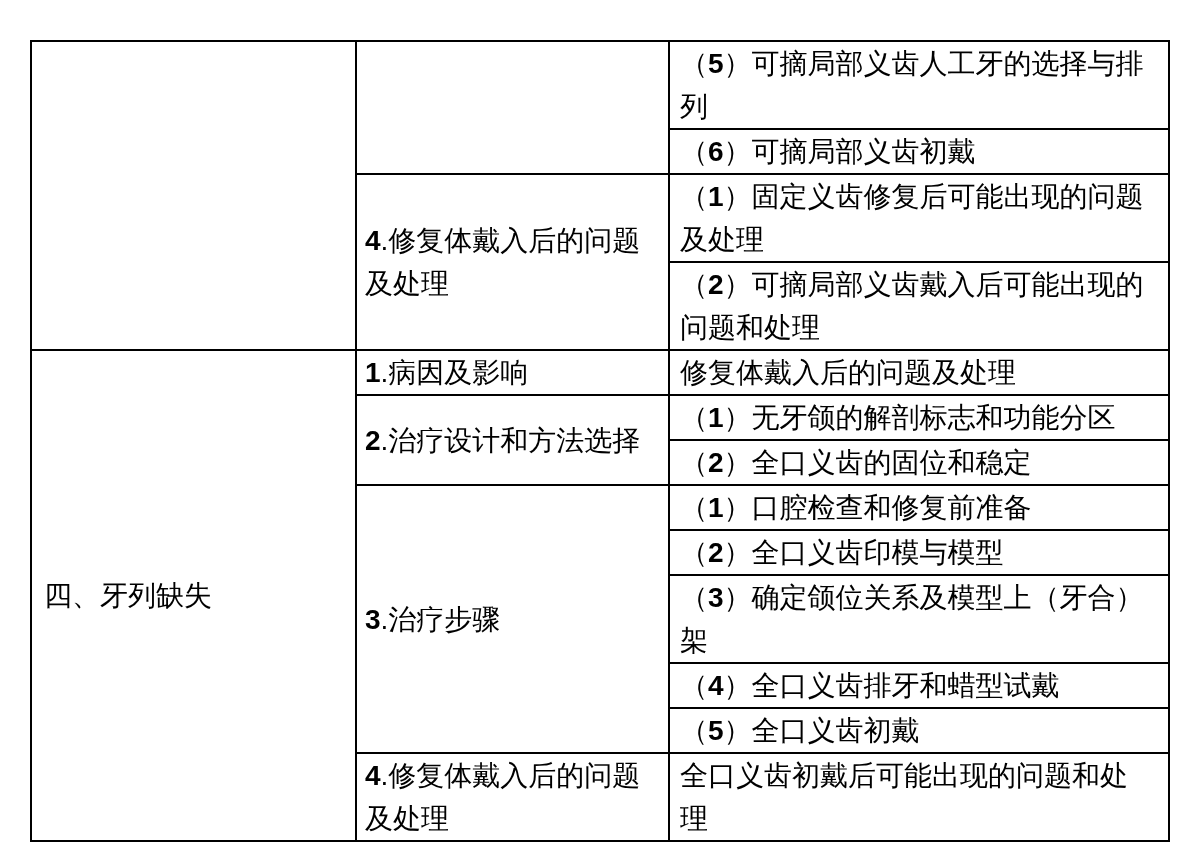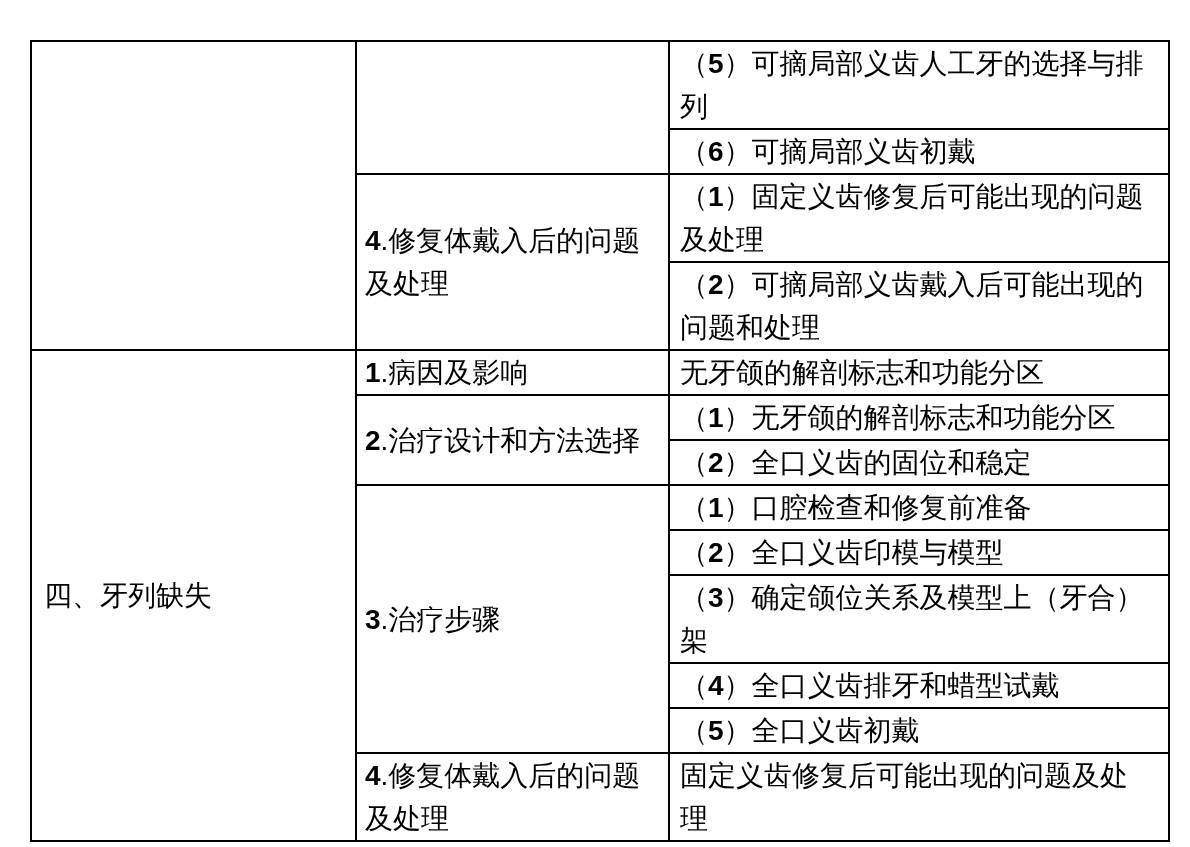--- a/index.html
+++ b/index.html
@@ -61,21 +61,21 @@
         <td class="c2" rowspan="2"><b>4</b>.修复体戴入后的问题及处理</td>
         <td class="c3">（<b>1</b>）固定义齿修复后可能出现的问题及处理</td>
       </tr>
       <tr style="height:88px">
         <td class="c3">（<b>2</b>）可摘局部义齿戴入后可能出现的问题和处理</td>
       </tr>
 
       <tr style="height:44px">
         <td class="c1" rowspan="9">四、牙列缺失</td>
         <td class="c2"><b>1</b>.病因及影响</td>
-        <td class="c3">无牙颌的解剖标志和功能分区</td>
+        <td class="c3">修复体戴入后的问题及处理</td>
       </tr>
       <tr style="height:42px">
         <td class="c2" rowspan="2"><b>2</b>.治疗设计和方法选择</td>
         <td class="c3">（<b>1</b>）无牙颌的解剖标志和功能分区</td>
       </tr>
       <tr style="height:42px">
         <td class="c3">（<b>2</b>）全口义齿的固位和稳定</td>
       </tr>
       <tr style="height:42px">
         <td class="c2" rowspan="5"><b>3</b>.治疗步骤</td>
@@ -88,17 +88,17 @@
         <td class="c3">（<b>3</b>）确定颌位关系及模型上（牙合）架</td>
       </tr>
       <tr style="height:40px">
         <td class="c3">（<b>4</b>）全口义齿排牙和蜡型试戴</td>
       </tr>
       <tr style="height:44px">
         <td class="c3">（<b>5</b>）全口义齿初戴</td>
       </tr>
       <tr style="height:85px">
         <td class="c2"><b>4</b>.修复体戴入后的问题及处理</td>
-        <td class="c3">固定义齿修复后可能出现的问题及处理</td>
+        <td class="c3">全口义齿初戴后可能出现的问题和处理</td>
       </tr>
     </tbody>
   </table>
 </div>
 
 </body></html>

